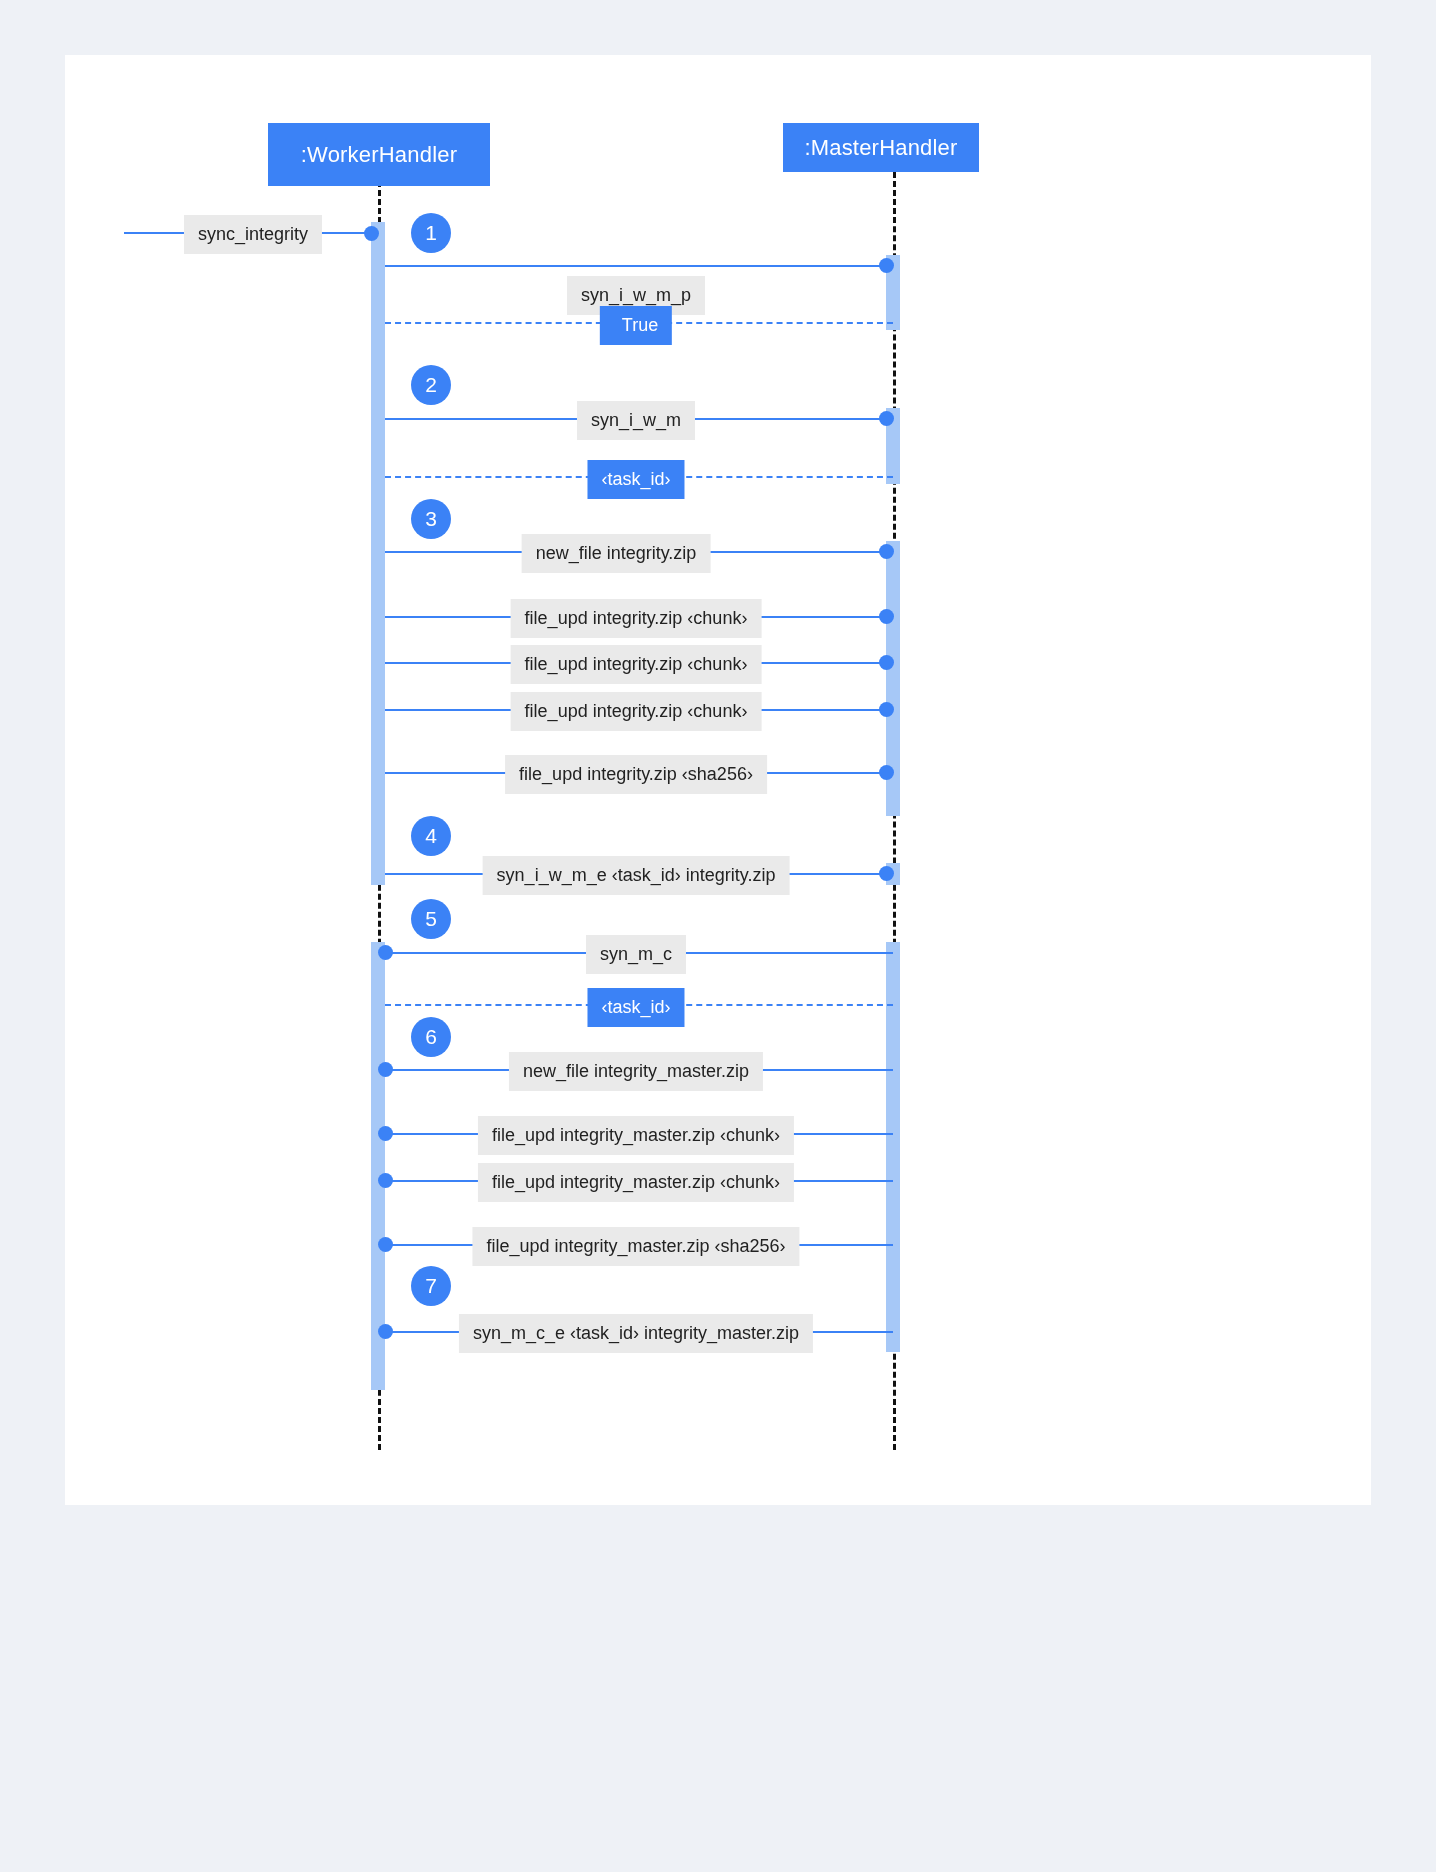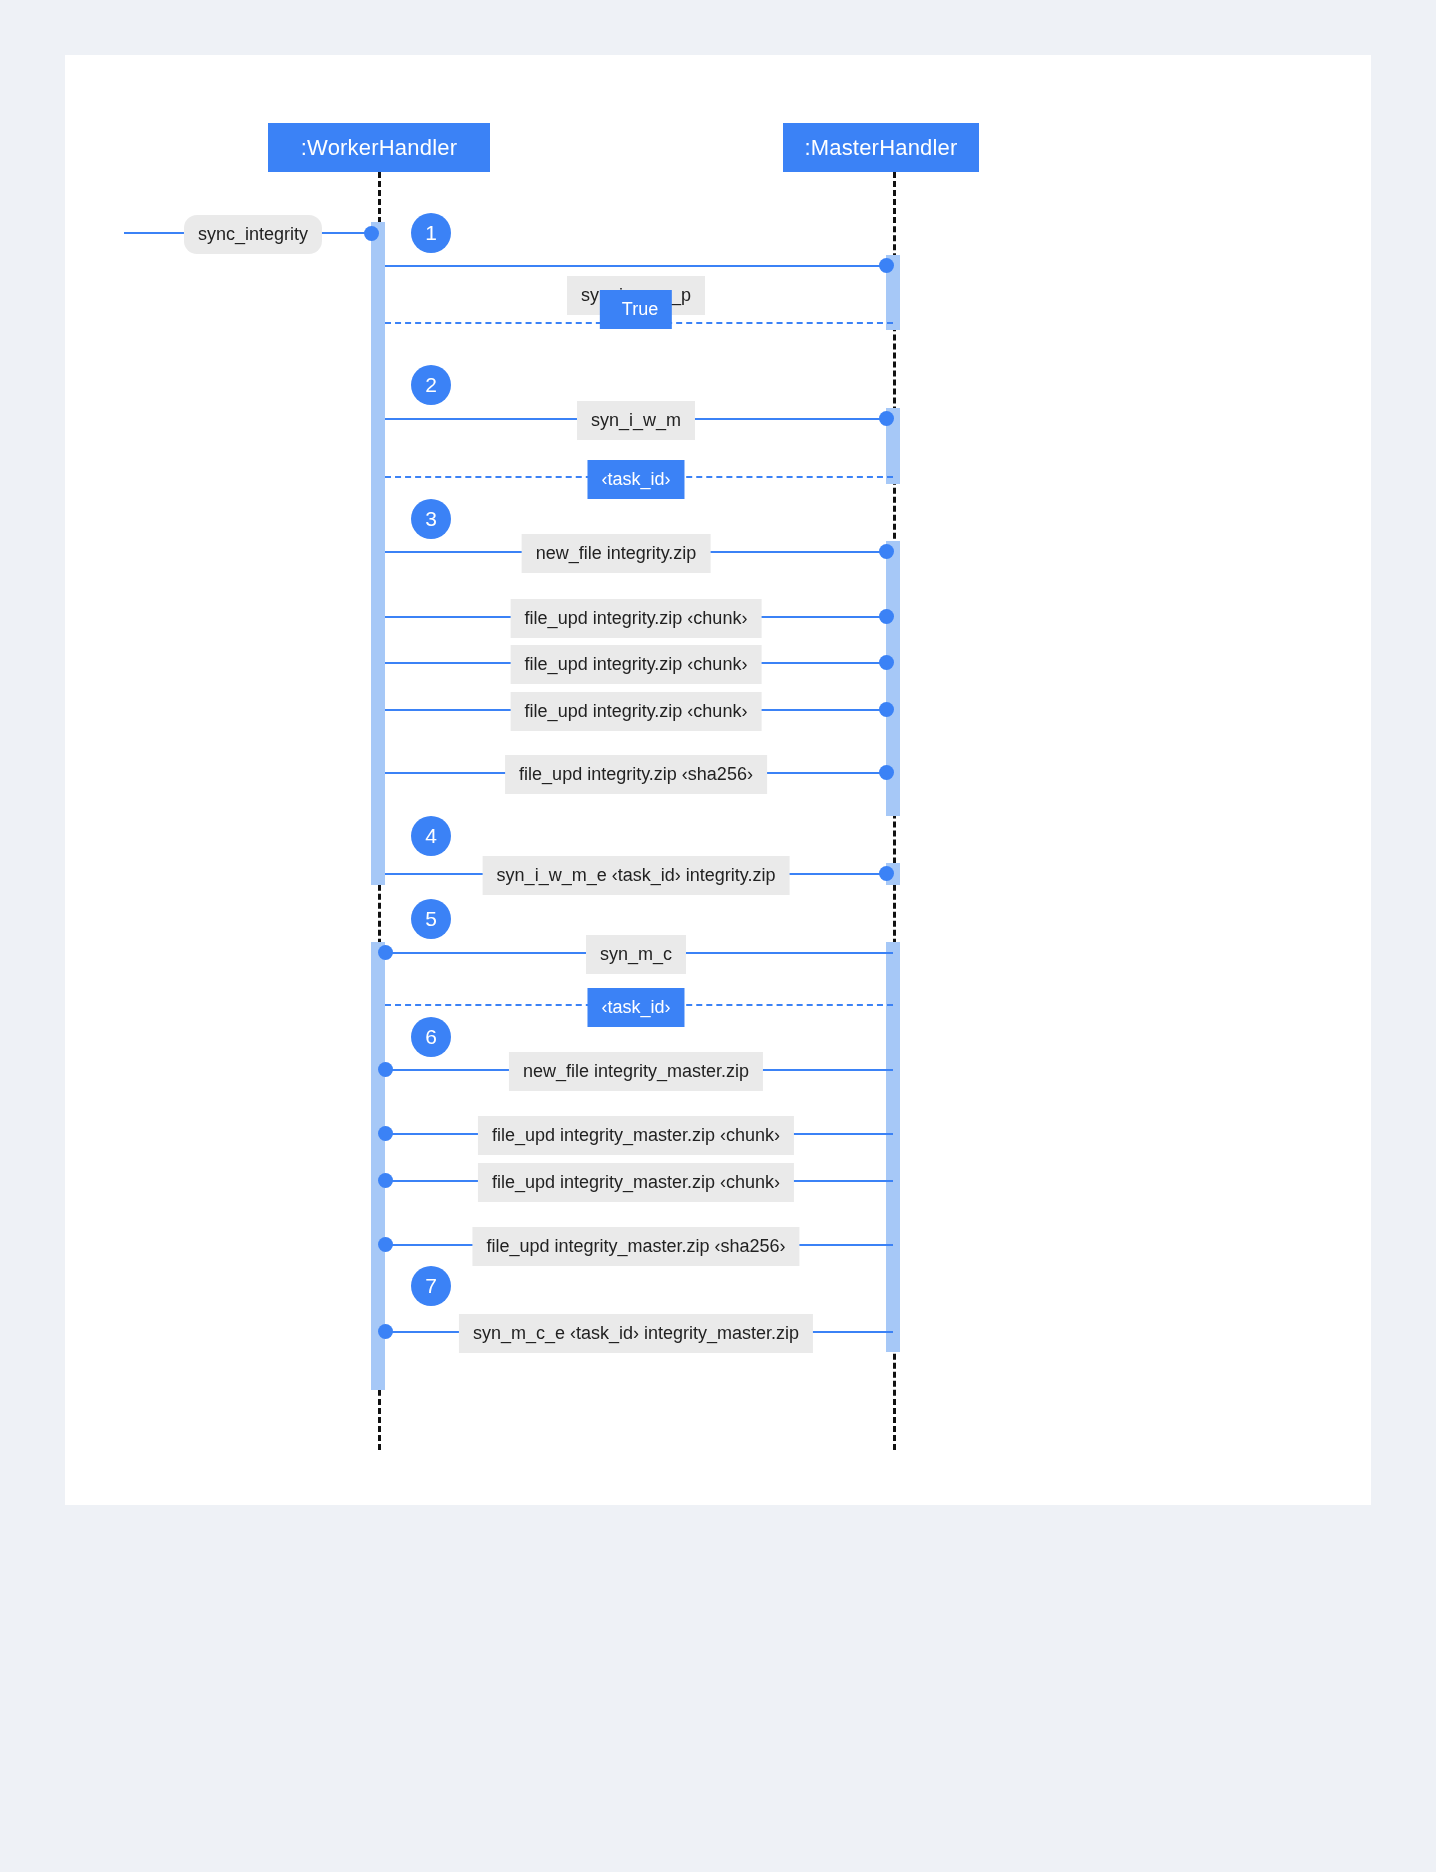--- a/index.html
+++ b/index.html
@@ -93,29 +93,29 @@
 
   <div class="activation" style="left:886px;top:408px;height:76px;"></div>
 
   <div class="activation" style="left:886px;top:541px;height:275px;"></div>
 
   <div class="activation" style="left:886px;top:863px;height:22px;"></div>
 
   <div class="activation" style="left:886px;top:942px;height:410px;"></div>
 </div>
 
-<div class="actor-box" style="left:268px;top:123px;width:222px;height:49px;">
+<div class="actor-box" style="left:268px;top:123px;width:222px;height:63px;">
   <span>:WorkerHandler</span>
 </div>
 <div class="actor-box" style="left:783px;top:123px;width:196px;height:49px;">
   <span>:MasterHandler</span>
 </div>
 
 <div class="found-line" style="left:124px;top:232px;width:254px;"></div>
-<div class="label" style="left:253px;top:215px;border-radius:13px;">
+<div class="label" style="left:253px;top:215px;">
   <span>sync_integrity</span>
 </div>
 <div class="dot" style="left:364px;top:226px;"></div>
 
 <div class="step" style="left:431px;top:213px;">
   <span>1</span>
   </div>
 <div class="step" style="left:431px;top:365px;">
   <span>2</span>
   </div>
@@ -134,21 +134,21 @@
 <div class="step" style="left:431px;top:1266px;">
   <span>7</span>
   </div>
 
 <div class="msg-line" style="left:385px;top:265px;width:508px;"></div>
 <div class="dot" style="left:879px;top:258px;"></div>
 <div class="label" style="left:636px;top:248px;margin-top:28px;">
   <span>syn_i_w_m_p</span></div>
 
 <div class="msg-line dashed" style="left:385px;top:322px;width:508px;"></div>
-<div class="label ret" style="left:636px;top:290px;padding-left:22px;">
+<div class="label ret" style="left:636px;top:306px;padding-left:22px;">
   <span>True</span></div>
 
 <div class="msg-line" style="left:385px;top:418px;width:508px;"></div>
 <div class="dot" style="left:879px;top:411px;"></div>
 <div class="label" style="left:636px;top:401px;">
   <span>syn_i_w_m</span></div>
 
 <div class="msg-line dashed" style="left:385px;top:476px;width:508px;"></div>
 <div class="label ret" style="left:636px;top:460px;">
   <span>‹task_id›</span></div>

